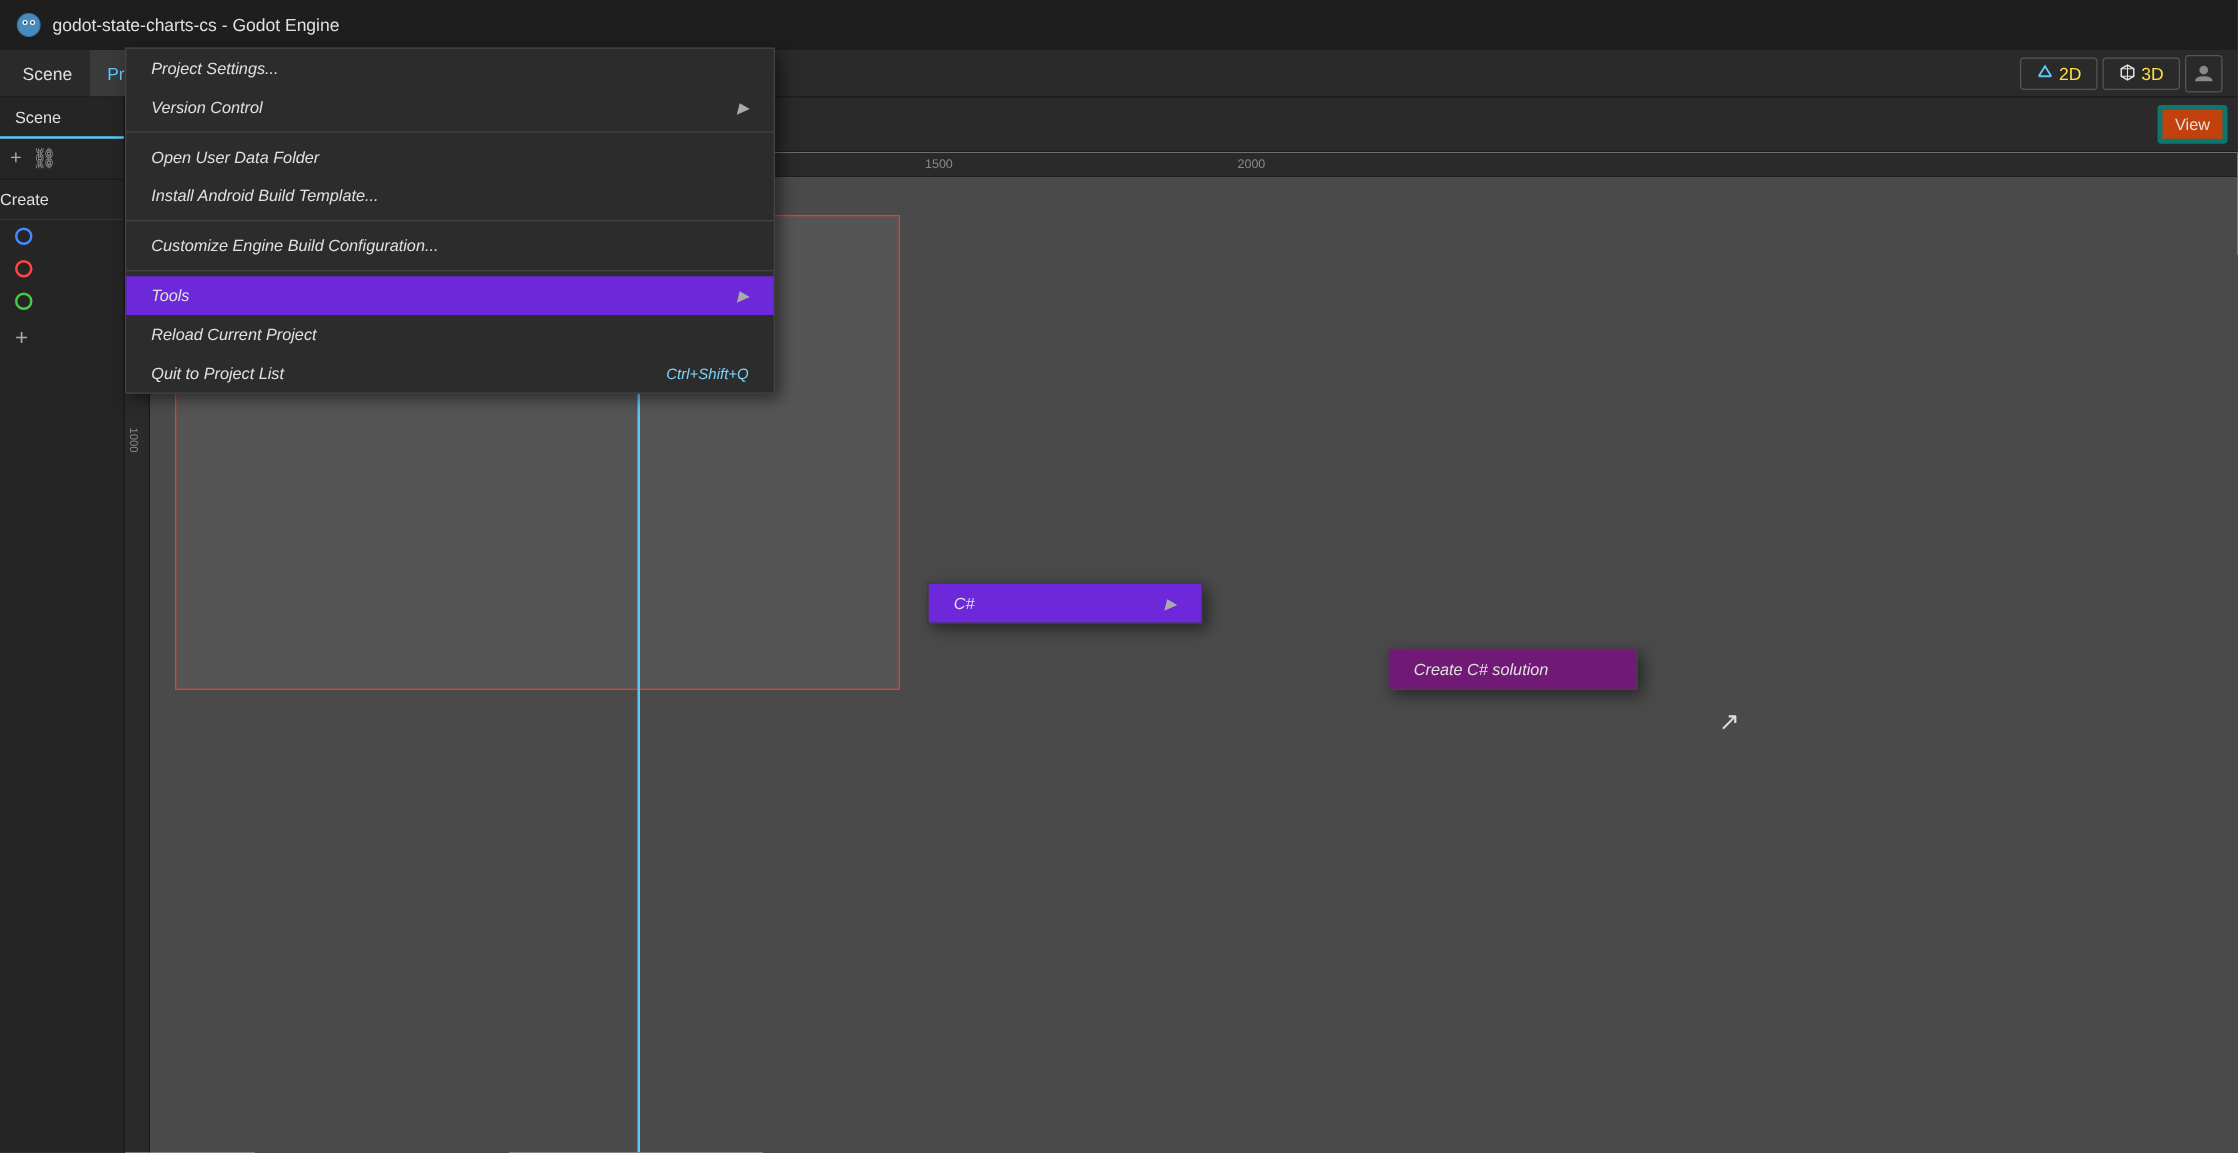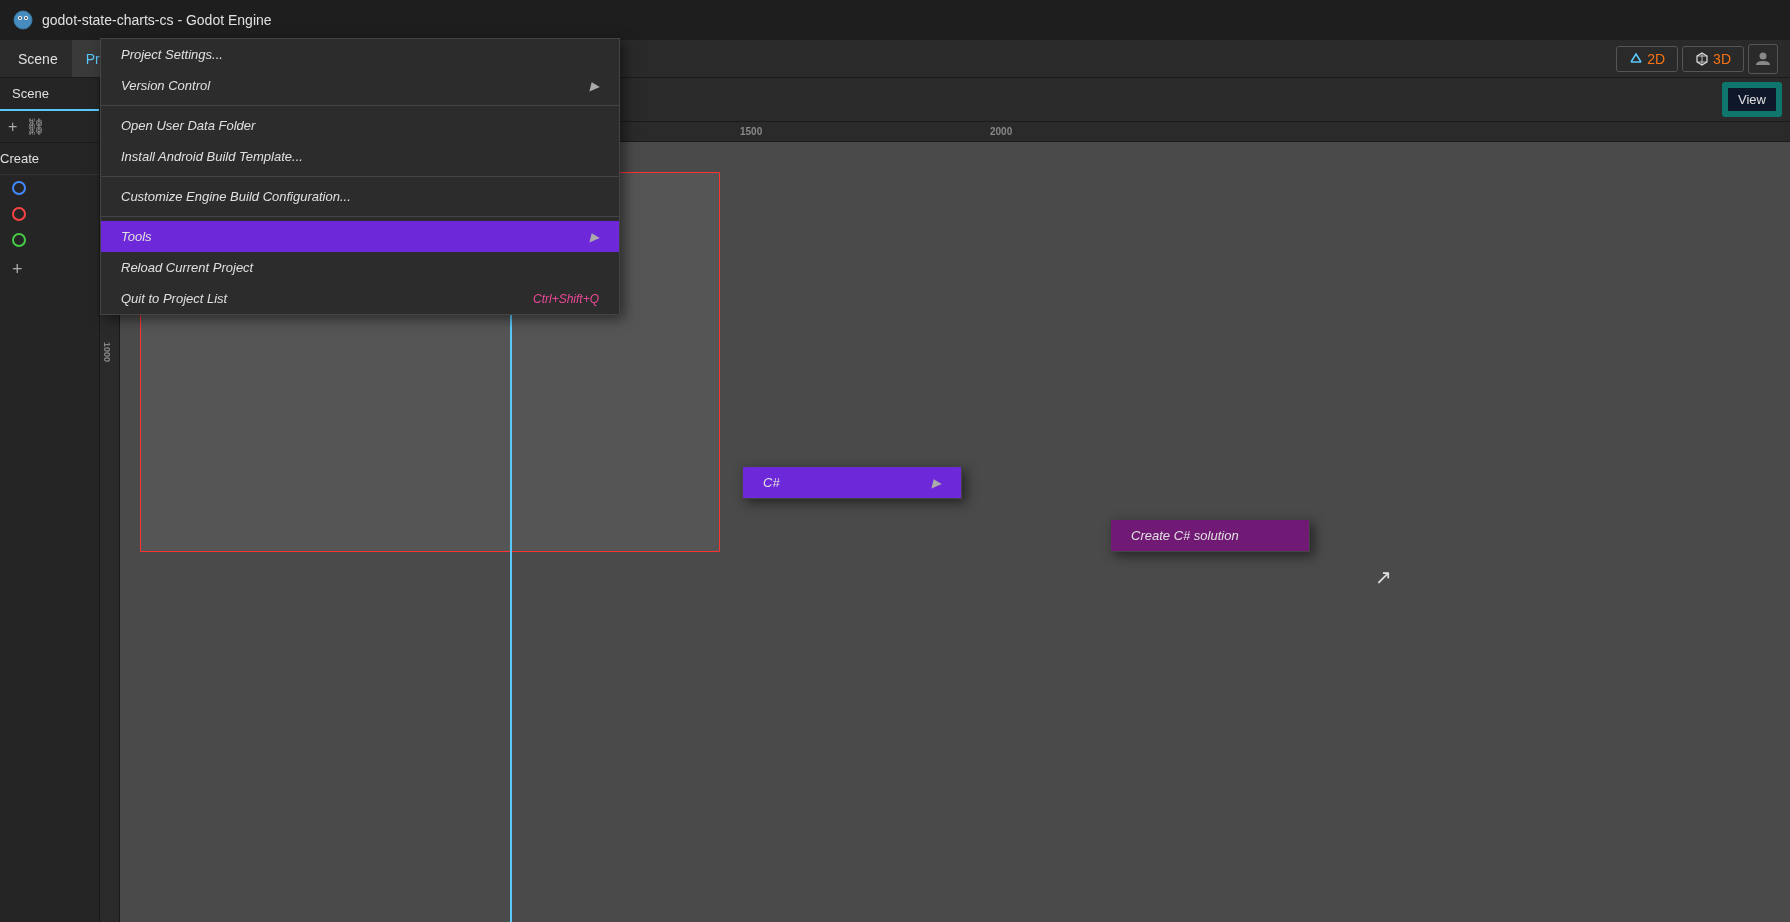--- a/index.html
+++ b/index.html
@@ -64,26 +64,25 @@
     #menu-bar-right {
       margin-left: auto;
       display: flex;
       align-items: center;
       gap: 4px;
       padding-right: 8px;
     }
     .btn-2d-3d {
       background: #2a2a2a;
       border: 1px solid #555;
-      color: #f97316;
+      color: #fde047;
       padding: 4px 12px;
       font-size: 14px;
       cursor: pointer;
       display: flex;
-      align-items: center;
       gap: 4px;
       border-radius: 3px;
     }
 
     
     #left-panel {
       position: absolute;
       left: 0;
       top: 78px;
       width: 100px;
@@ -165,39 +164,38 @@
       font-size: 16px;
     }
     .toolbar-sep {
       width: 1px;
       height: 24px;
       background: #444;
       margin: 0 4px;
     }
     .toolbar-view-btn {
       margin-left: auto;
-      background: #0f172a;
-      border: 6px solid #0f766e;
+      background: #c2410c;
+      border: 4px solid #0f766e;
       color: #e0e0e0;
       padding: 4px 10px;
       border-radius: 3px;
       cursor: pointer;
       font-size: 13px;
     }
 
     
     #canvas-area {
       position: absolute;
       left: 100px;
       top: 122px;
       right: 0;
       bottom: 0;
       background: #e5e5e5;
       overflow: hidden;
-      font-weight: bold;
     }
     #ruler-top {
       position: absolute;
       top: 0;
       left: 20px;
       right: 0;
       height: 20px;
       background: #2a2a2a;
       display: flex;
       align-items: center;
@@ -261,21 +259,21 @@
       padding: 8px 20px;
       cursor: pointer;
       color: #e0e0e0;
       font-size: 13px;
       display: flex;
       align-items: center;
       justify-content: space-between;
       white-space: nowrap;
     }
     .dropdown-item .shortcut {
-      color: #ec4899;
+      color: #7dd3fc;
       font-size: 12px;
       margin-left: 40px;
     }
     .dropdown-item .arrow {
       color: #aaa;
       font-size: 12px;
       margin-left: 20px;
     }
     .dropdown-sep {
       height: 1px;

